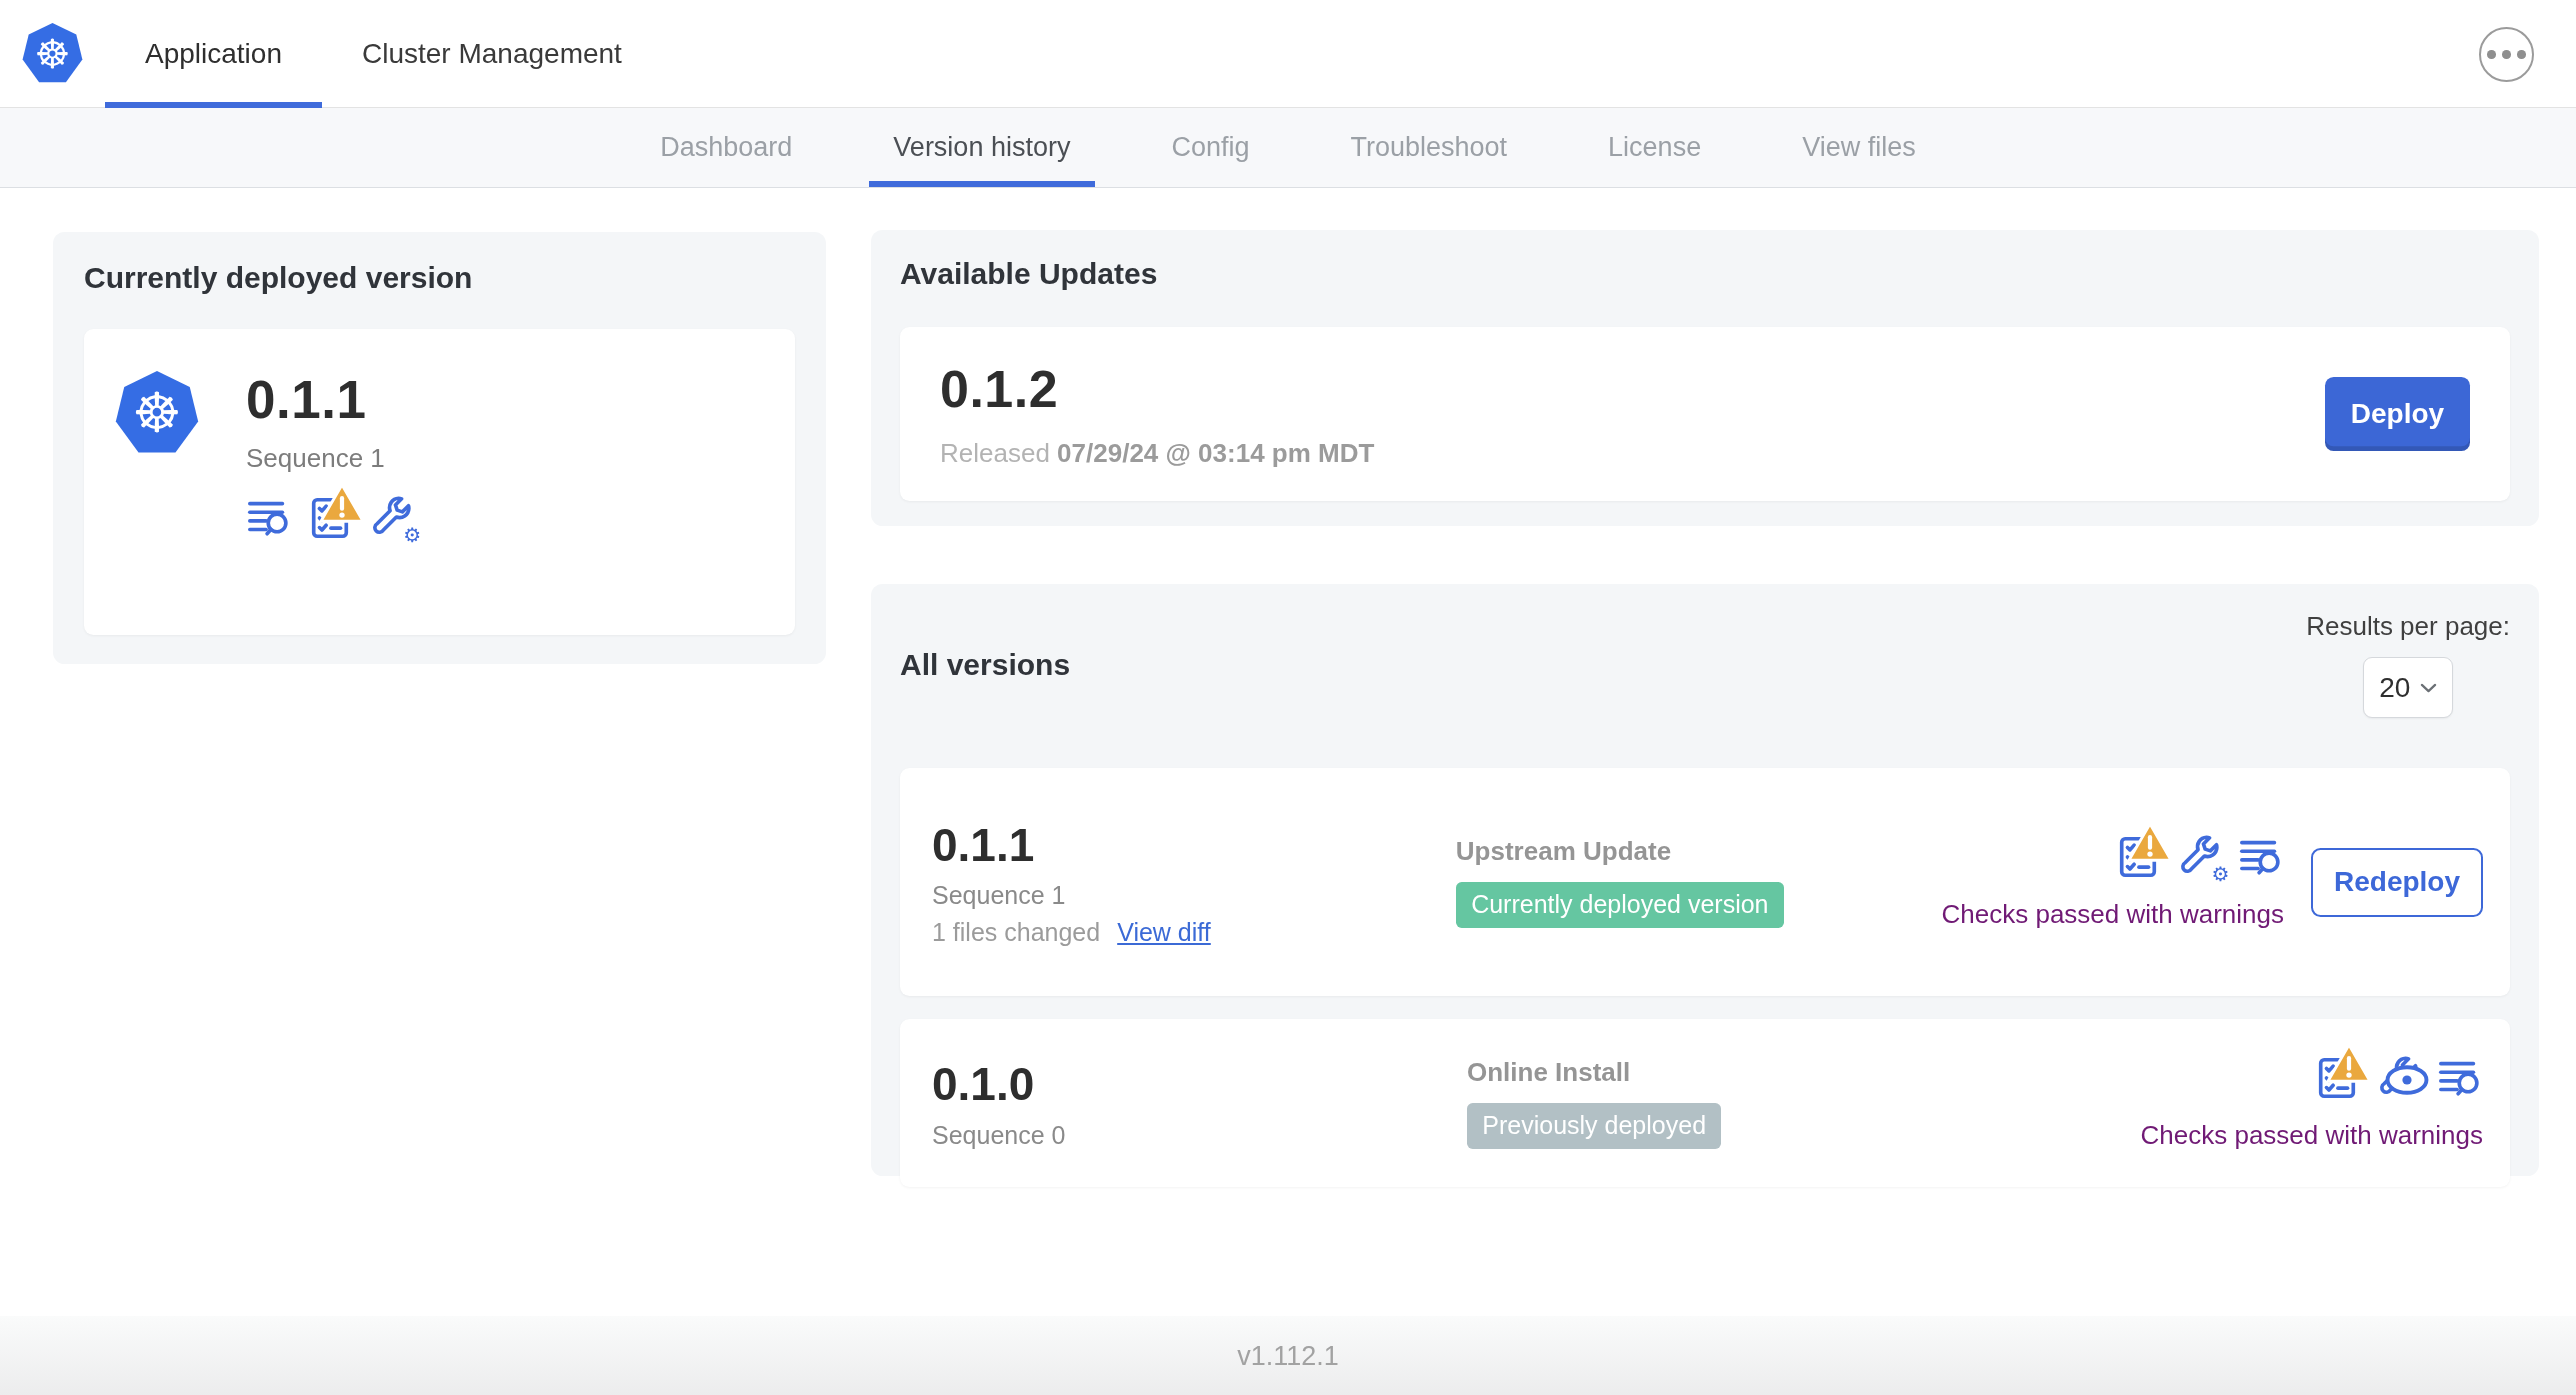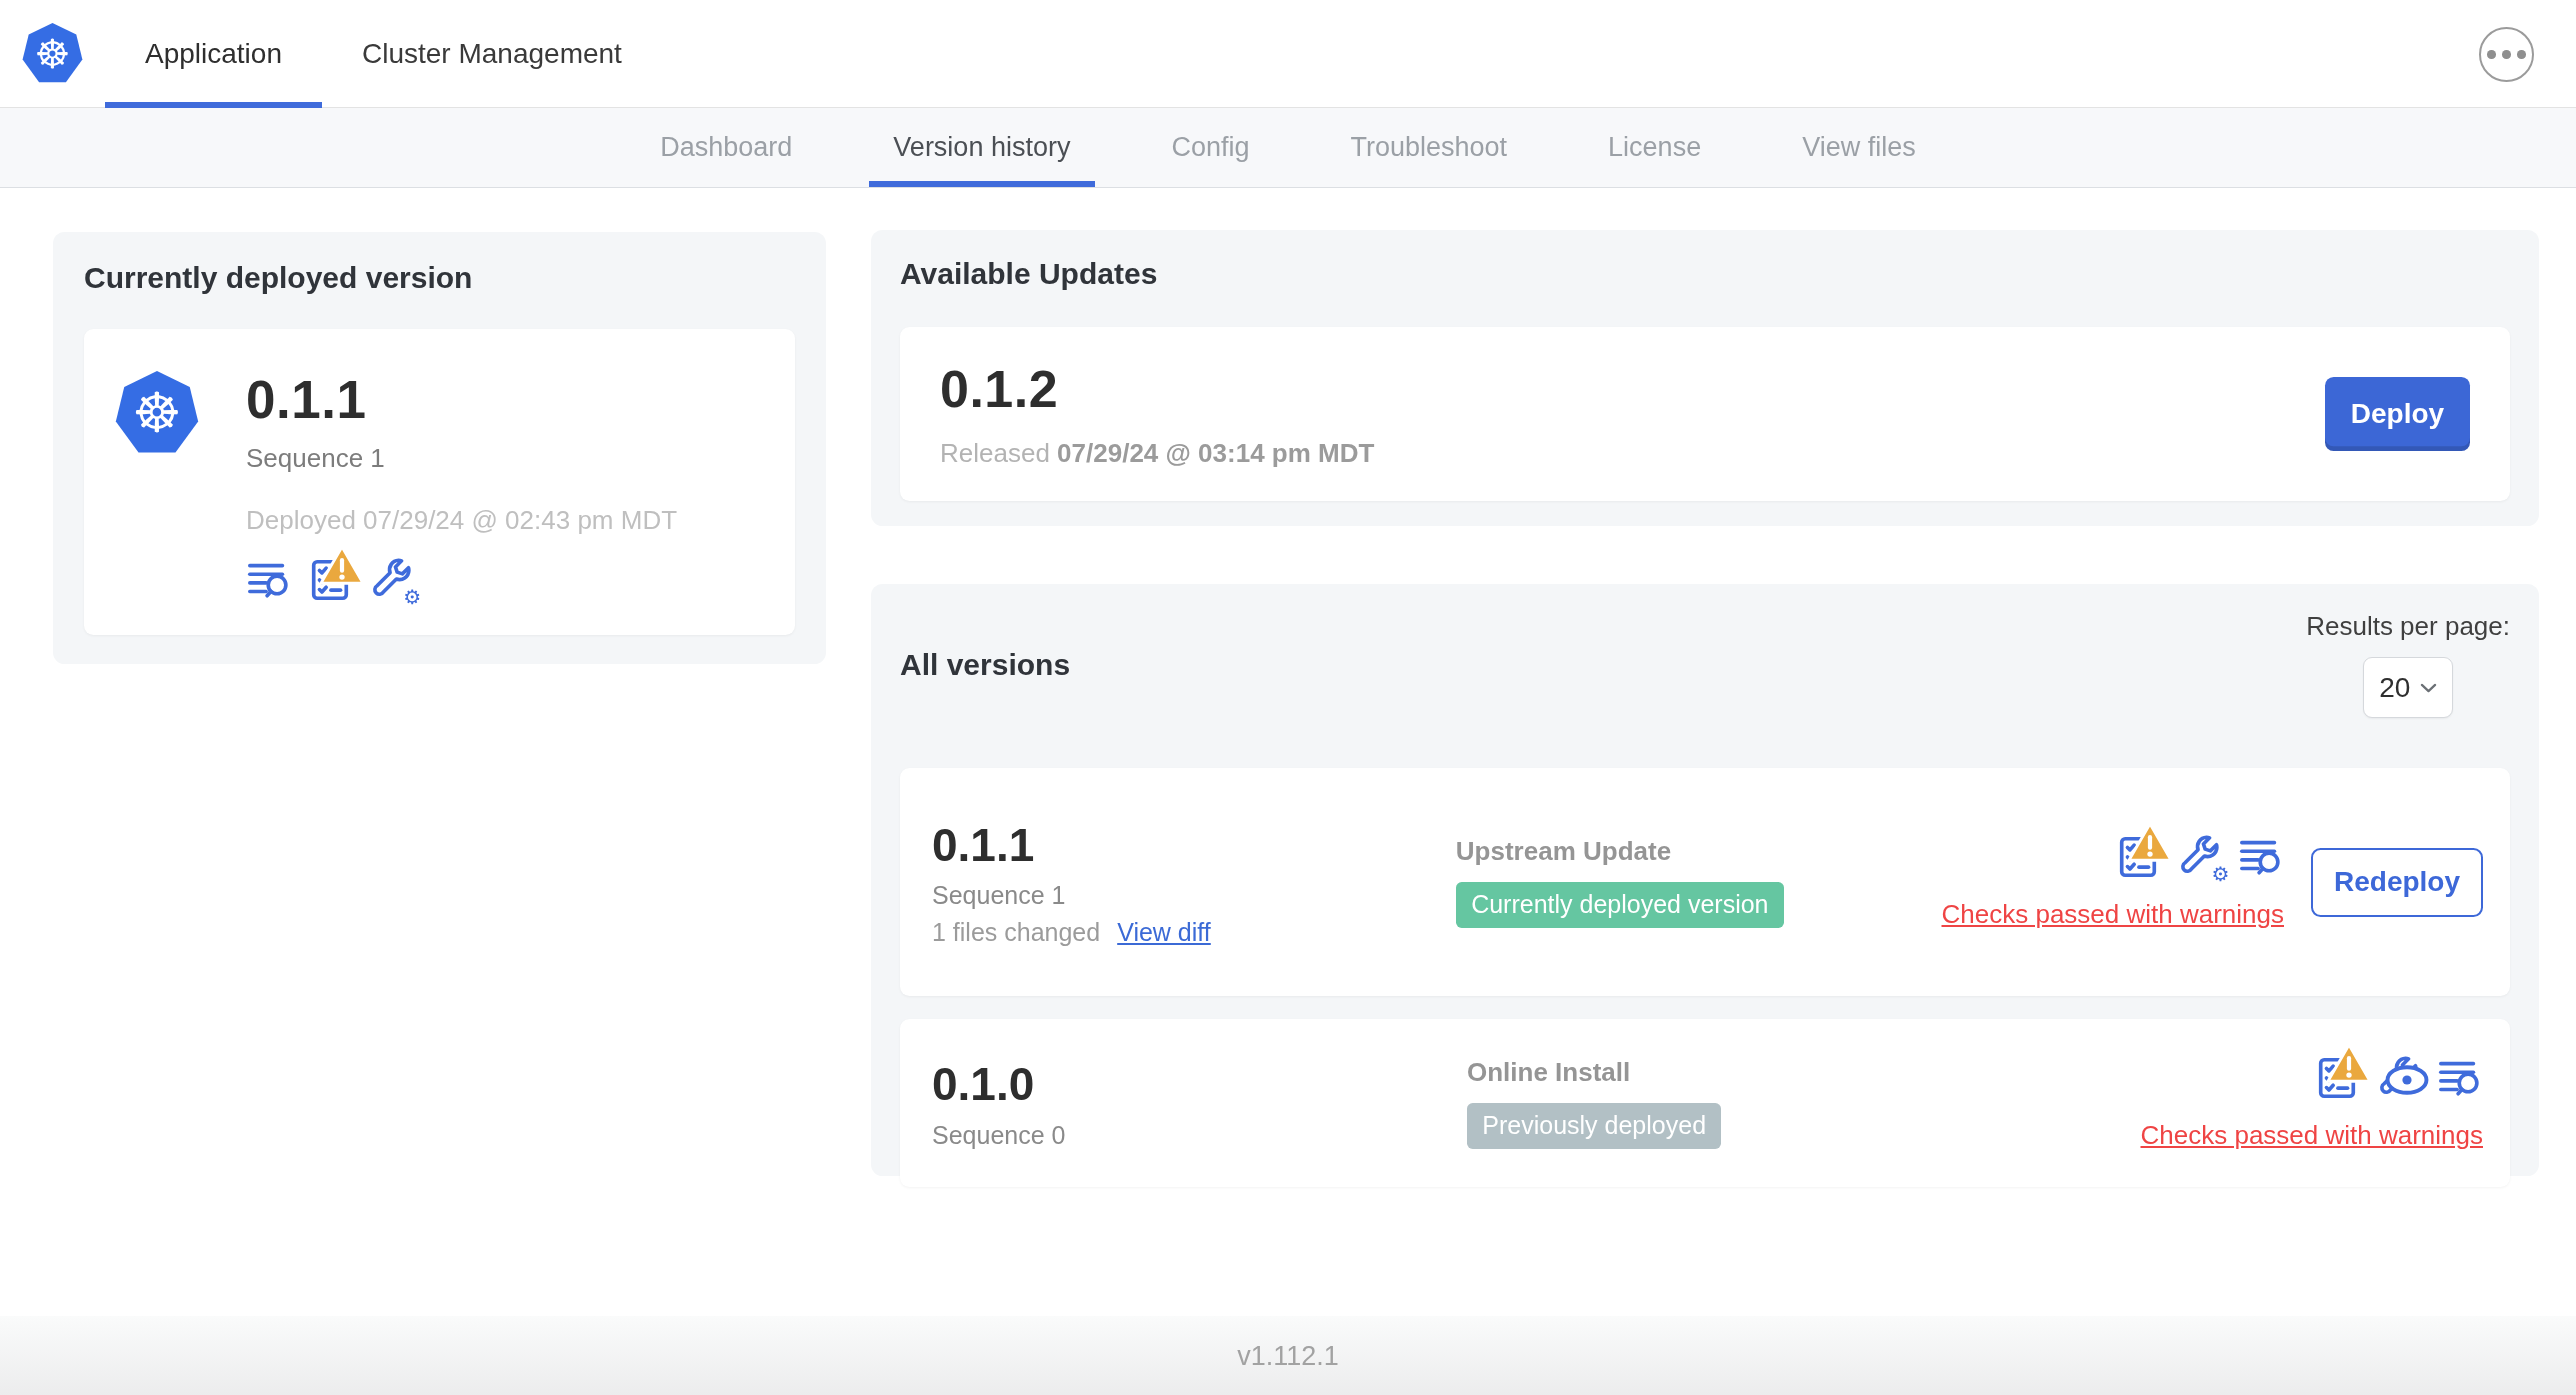--- a/index.html
+++ b/index.html
@@ -115,21 +115,21 @@
   .row-mid { width:496px; }
   .row-source { font-size:26px; font-weight:700; color:#959595; }
   .badge {
     display:inline-block; margin-top:15.3px; padding:7.6px 15.3px 9.5px; border-radius:5.7px;
     font-size:25px; color:#fff;
   }
   .badge--green { background:#65c6a1; }
   .badge--gray  { background:#b2c0c5; }
   .row-right { margin-left:auto; display:flex; align-items:center; gap:27px; }
   .icons-status { display:flex; flex-direction:column; align-items:flex-end; gap:19px; }
-  .status-warn { font-size:26px; color:#ef4444; white-space:nowrap;text-decoration:underline; }
+  .status-warn { font-size:26px; color:#701a75; white-space:nowrap; }
   .btn-outline {
     background:#fff; border:2.9px solid #3d68d8; color:#3d68d8; border-radius:9.5px;
     width:172px; height:69px; font-size:28px; font-weight:700; cursor:pointer;
     font-family:"Liberation Sans", sans-serif;
   }
 
   
   .v-icon { position:relative; width:46px; height:46px; display:inline-block; cursor:pointer; }
   .v-icon svg { width:46px; height:46px; display:block; }
   .v-icon .stroke { stroke:#3f6bdb; stroke-width:1.9; fill:none; stroke-linecap:round; stroke-linejoin:round; }
@@ -192,21 +192,20 @@
       <span>View files</span>
     </div>
 </div>
 
 <div class="card" id="current-card">
   <div class="card-title">Currently deployed version</div>
   <div class="inner-card">
     <div class="k8s-logo big">☸</div>
     <div class="big-version">0.1.1</div>
     <div class="seq-text">Sequence 1</div>
-    <div class="deployed-text">Deployed 07/29/24 @ 02:43 pm MDT</div>
     <div class="icon-row">
       <span class="v-icon">
         <svg viewBox="0 0 24 24">
             <g class="stroke">
           <line x1="2" y1="4.5" x2="19" y2="4.5"></line>
               <line x1="2" y1="9" x2="19" y2="9"></line>
           <line x1="2" y1="13.5" x2="10.5" y2="13.5"></line>
               <line x1="2" y1="18" x2="10.5" y2="18"></line>
           <circle cx="16.2" cy="14.6" r="4.6"></circle>
               <line x1="13" y1="18" x2="11" y2="20.2"></line>

